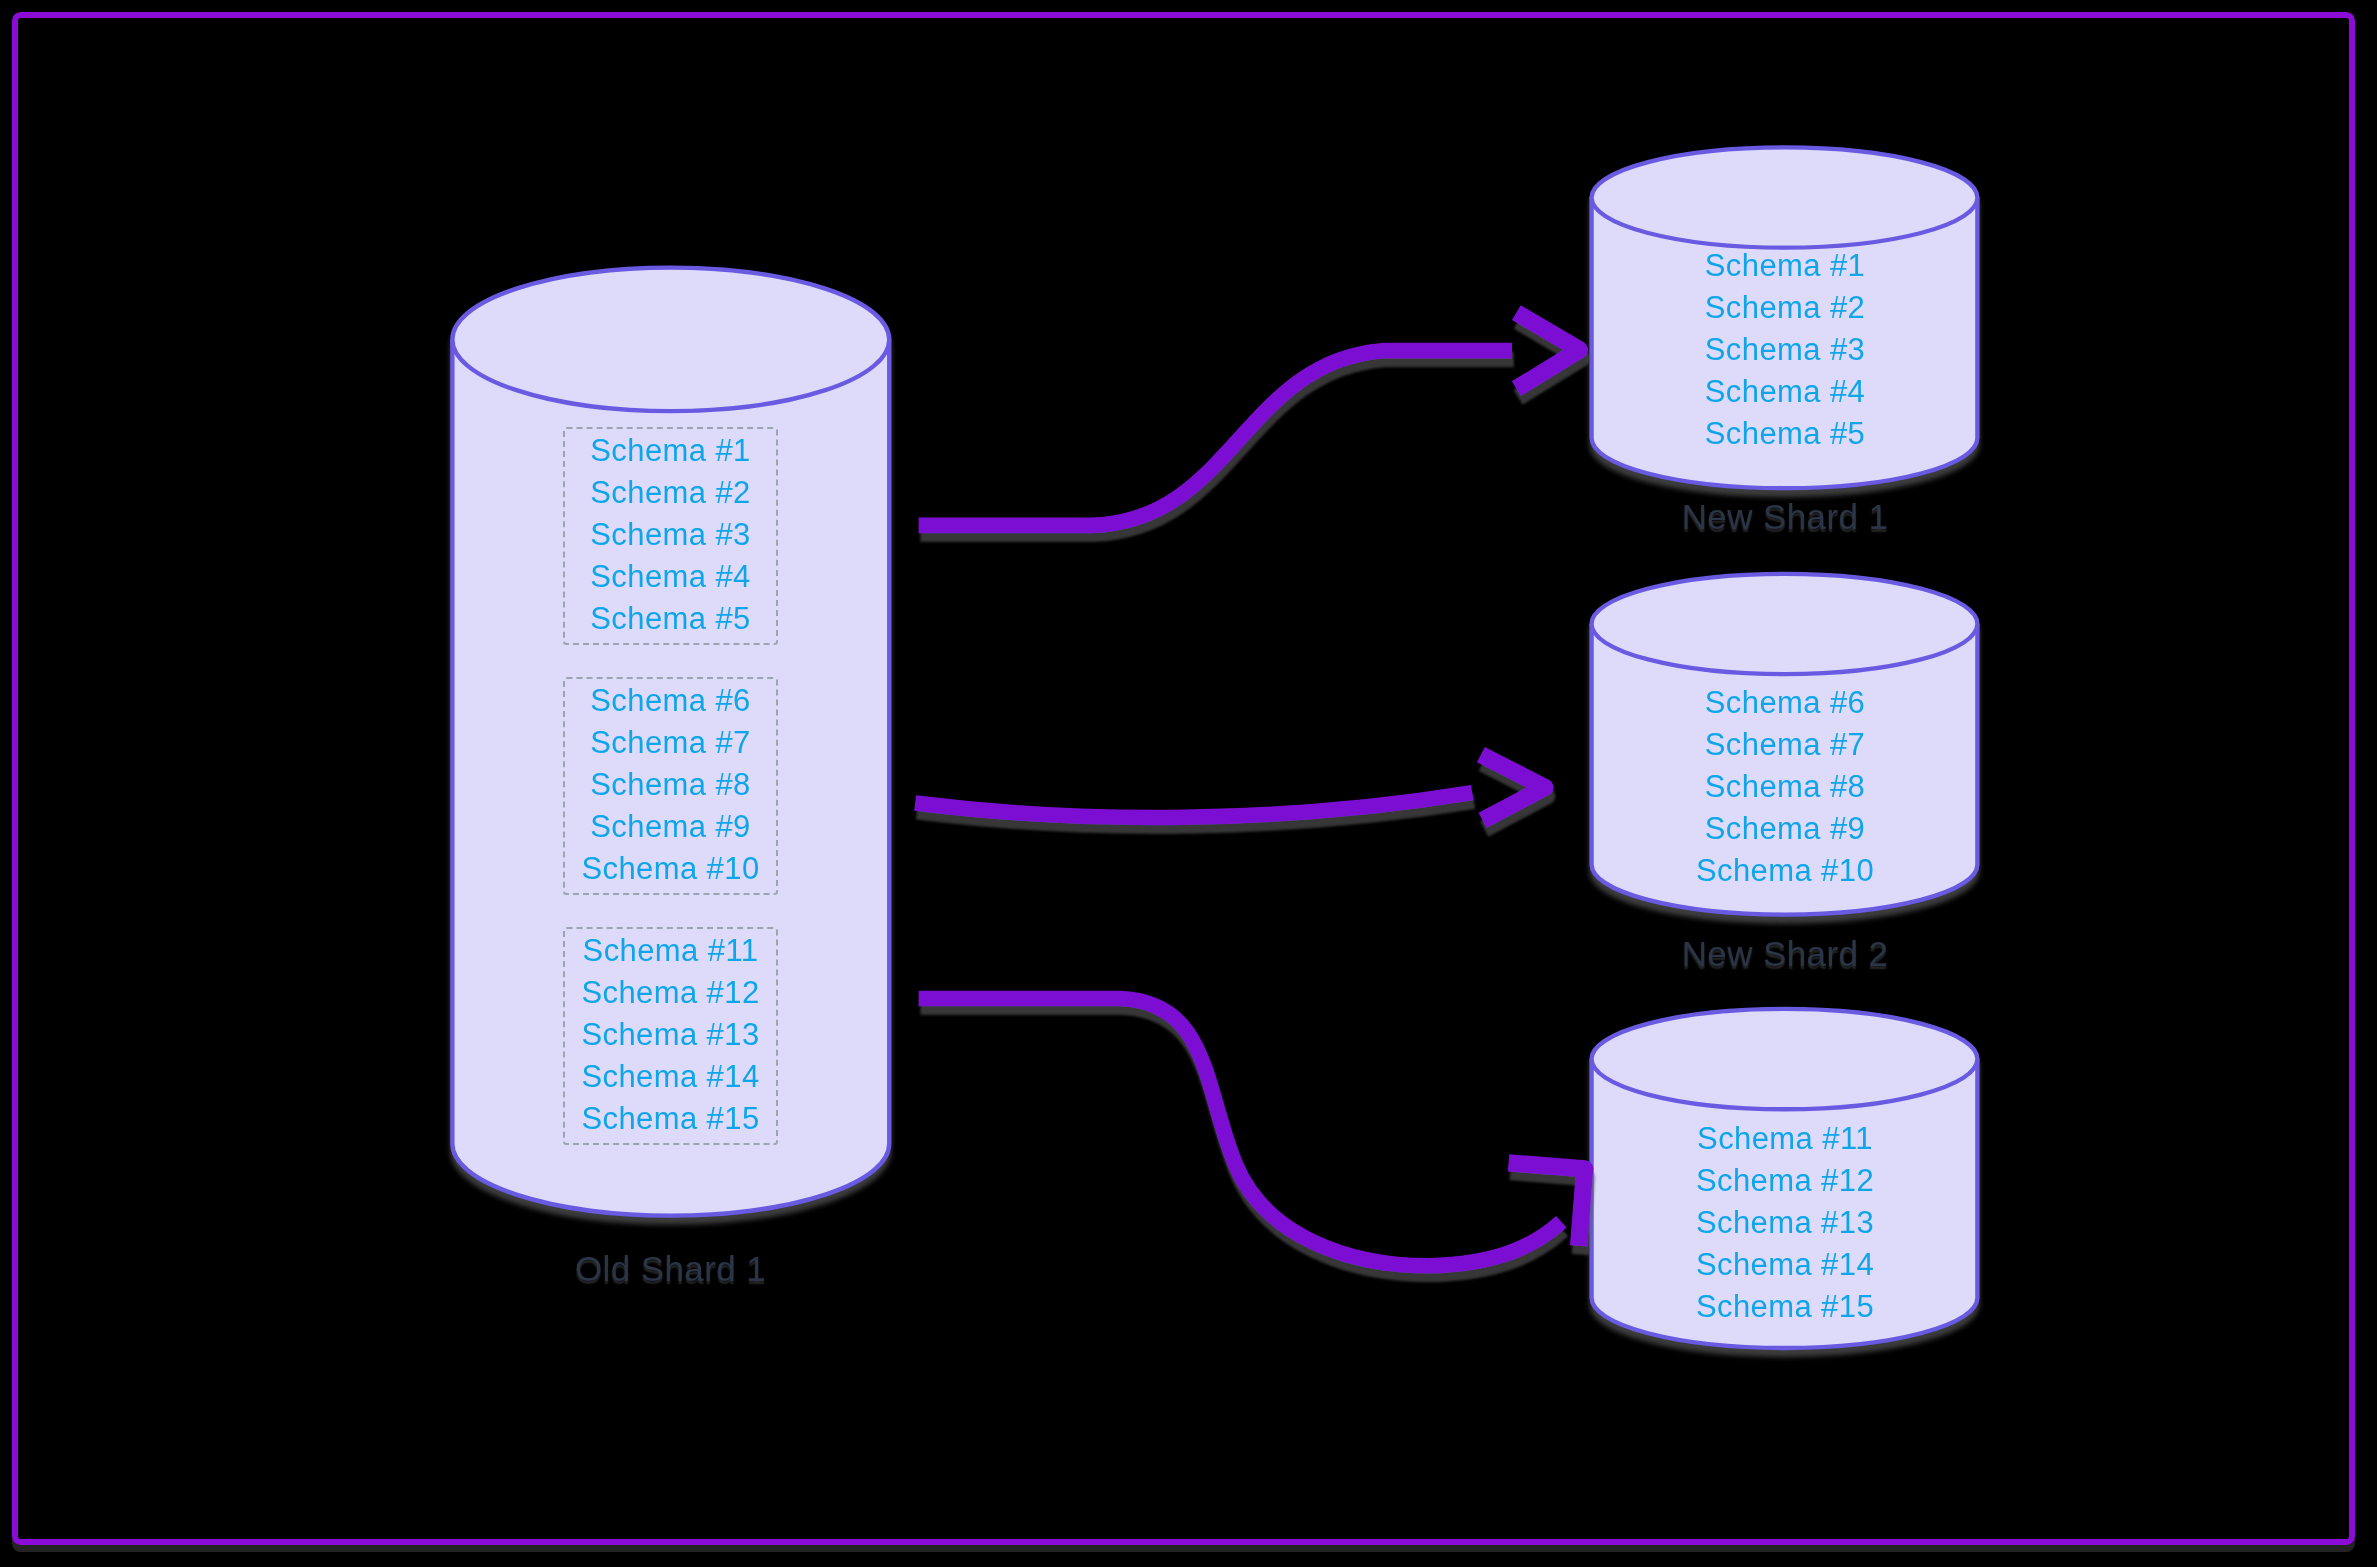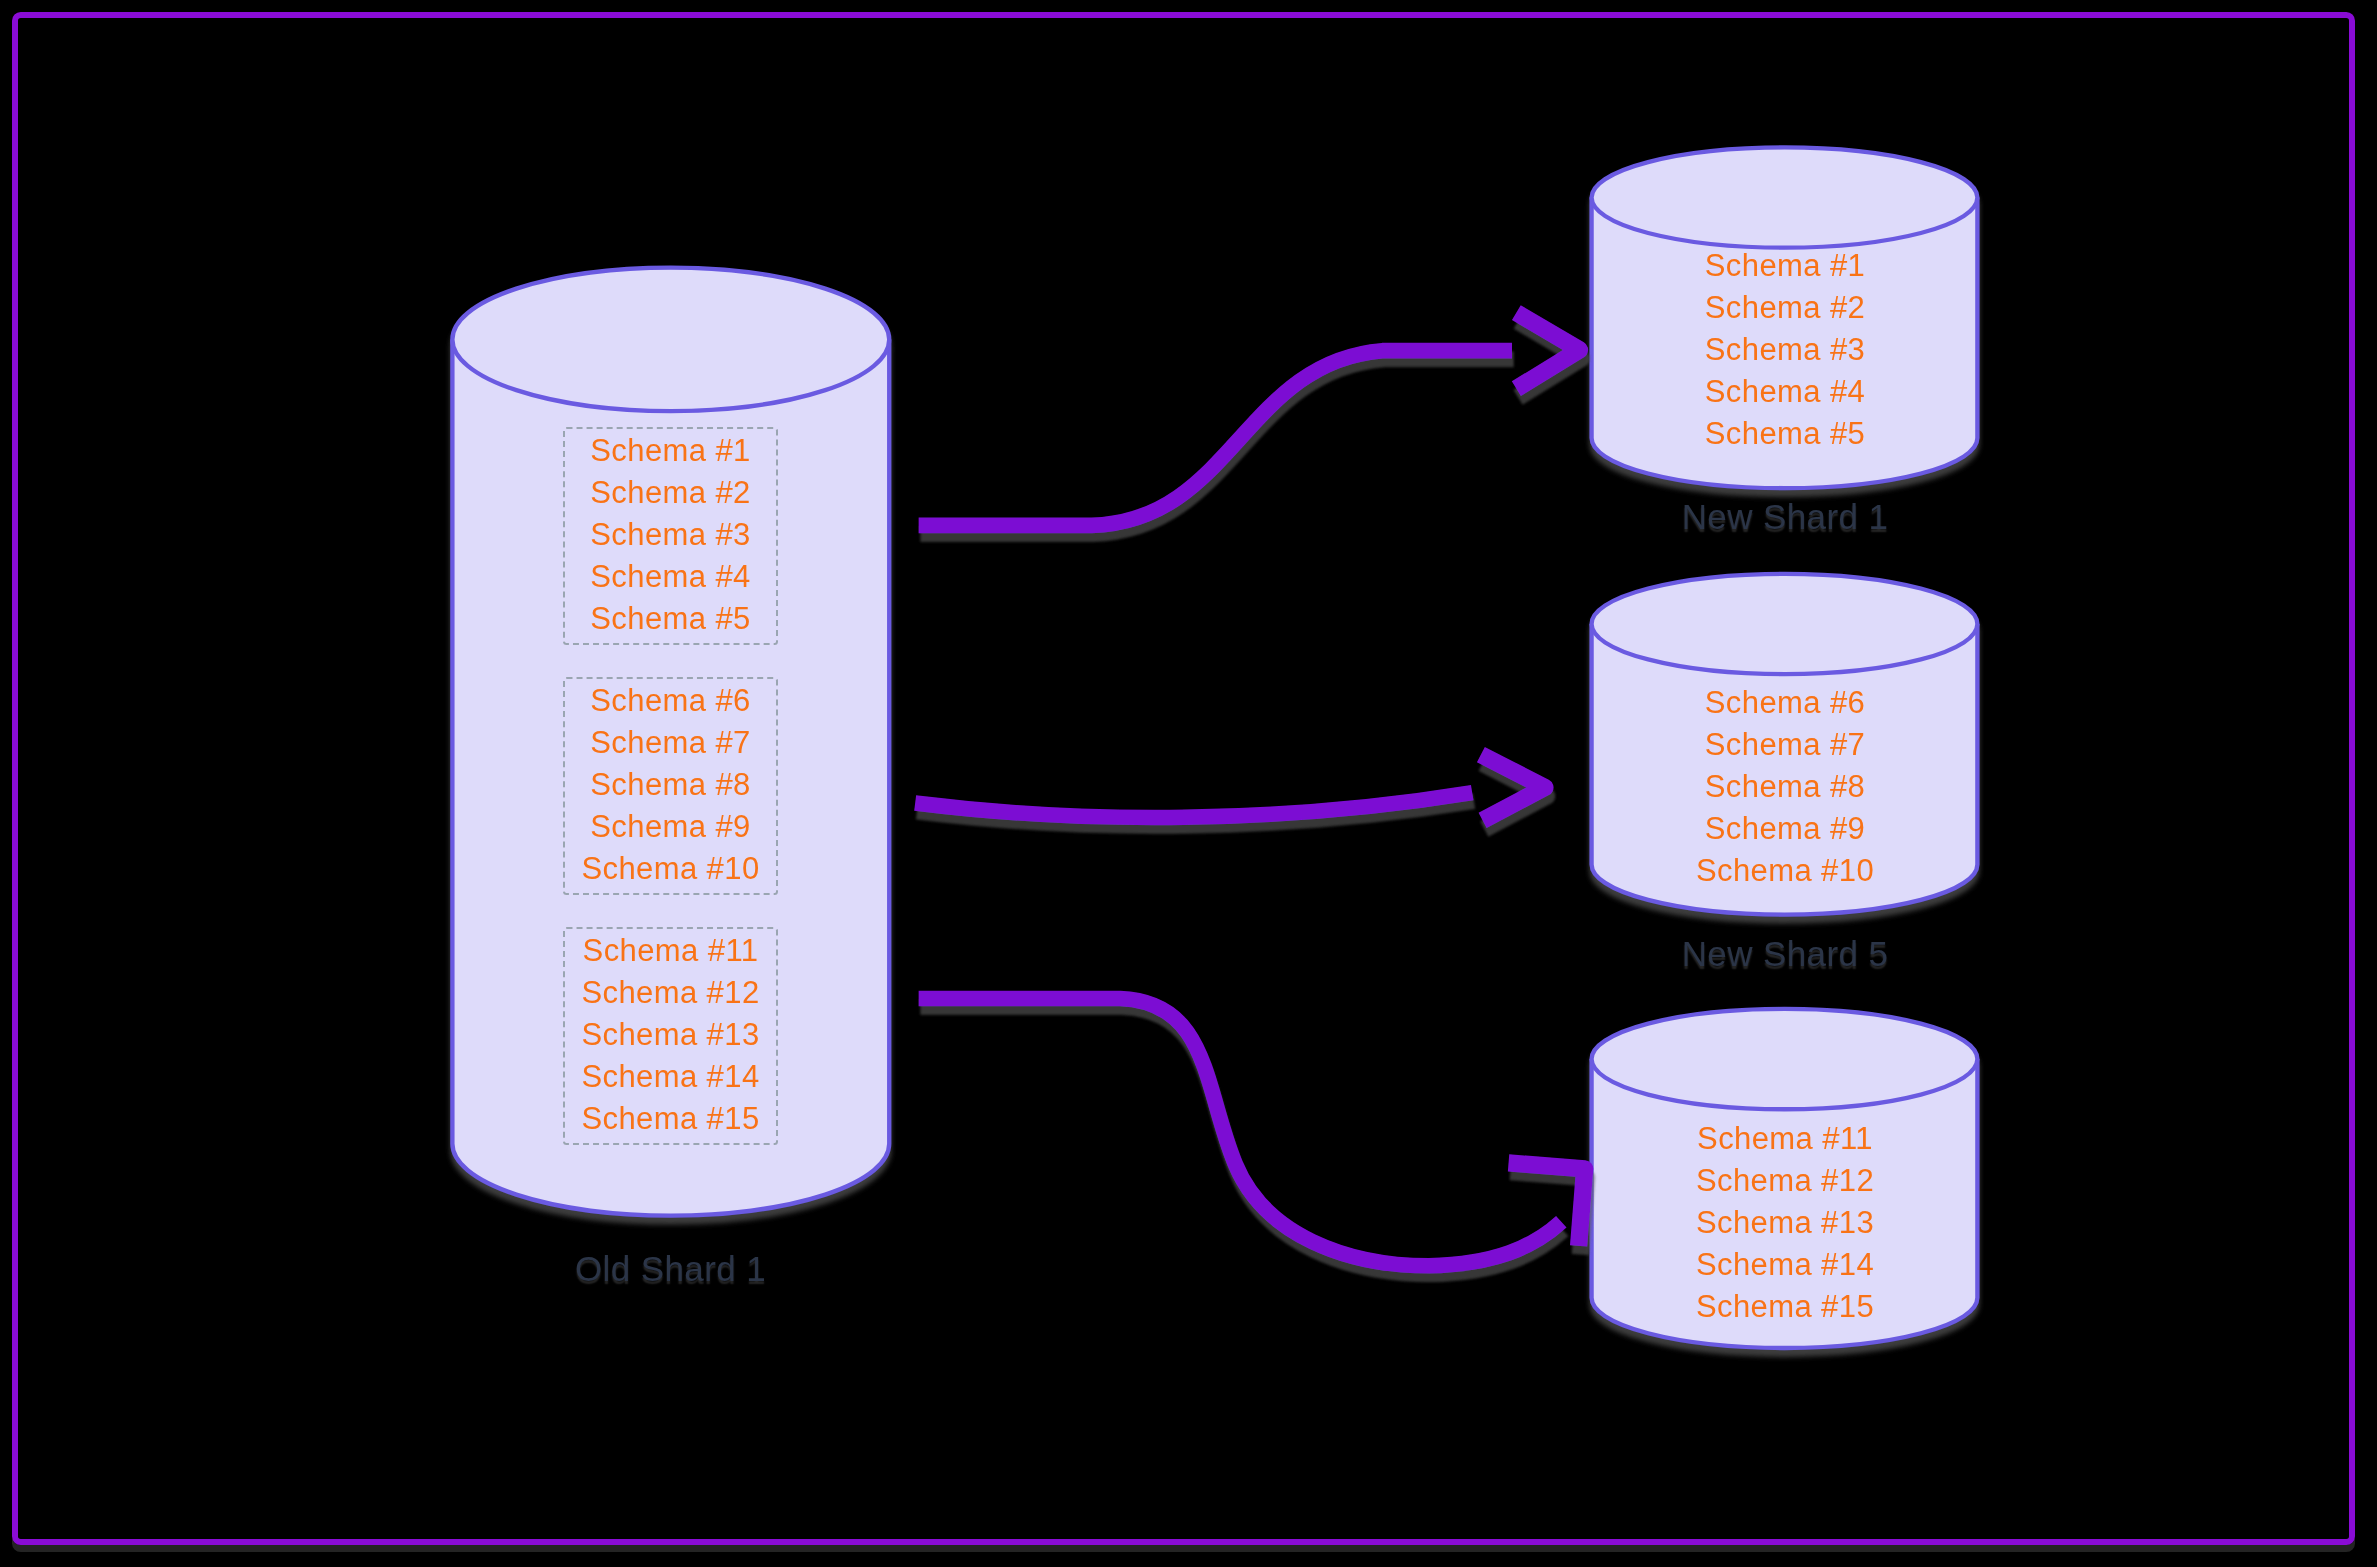--- a/index.html
+++ b/index.html
@@ -25,21 +25,21 @@
     box-shadow: 0 7px 0 rgba(90,90,90,0.40);
   }
   .art {
     position: absolute;
     left: 0; top: 0;
     width: 2377px; height: 1568px;
   }
   .schema-lines {
     position: absolute;
     text-align: center;
-    color: #f97316;
+    color: #0ea5e9;
     font-size: 31px;
     font-weight: 500;
     line-height: 42px;
     letter-spacing: 0.4px;
   }
   .dashed-box {
     left: 563px;
     width: 215px;
     height: 218px;
     border: 2.6px dashed #9AA5B1;
@@ -163,16 +163,16 @@
   <div class="schema-lines rlist rlist-3">
     <div>Schema #11</div>
     <div>Schema #12</div>
     <div>Schema #13</div>
     <div>Schema #14</div>
     <div>Schema #15</div>
   </div>
 
   <div class="shard-label lbl-old">Old Shard 1</div>
   <div class="shard-label lbl-new-1">New Shard 1</div>
-  <div class="shard-label lbl-new-2">New Shard 5</div>
+  <div class="shard-label lbl-new-2">New Shard 2</div>
 
 </div>
 
 
 </body></html>

